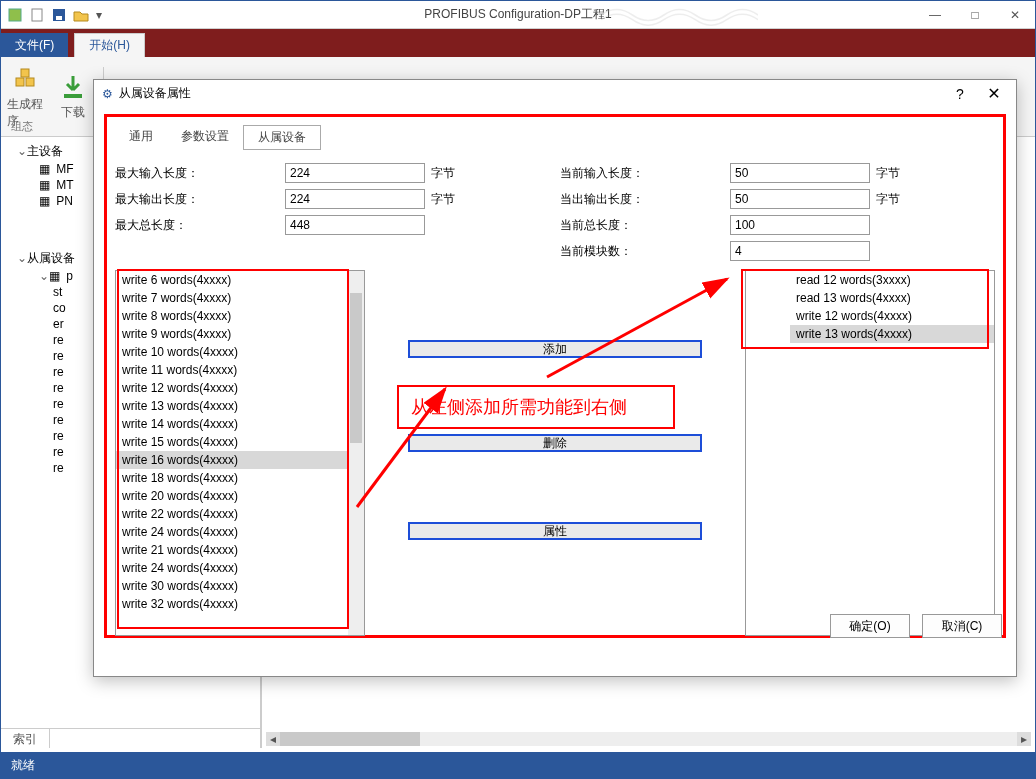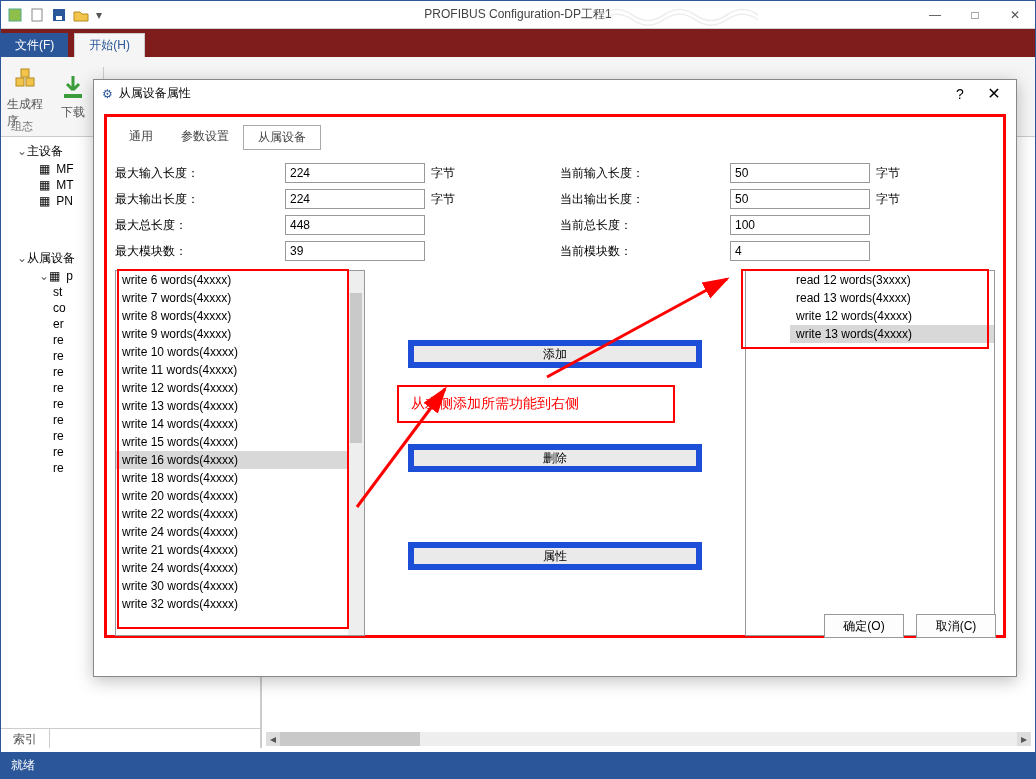--- a/index.html
+++ b/index.html
@@ -58,26 +58,26 @@
 
   .lists { display:flex; gap:1px; margin-top:6px; height:366px; }
   .listbox { border:1px solid #999; background:#fff; position:relative; overflow:hidden; }
   .listbox .items { overflow-y:auto; height:100%; }
   .listbox .item { padding:2px 6px; cursor:default; white-space:nowrap; }
   .listbox .item.sel { background:#d8d8d8; }
   .left-list { width:250px; }
   .left-list .scroll { position:absolute; right:0; top:0; width:16px; height:100%; background:#eee; }
   .left-list .scroll .sthumb { position:absolute; top:22px; left:2px; width:12px; height:150px; background:#c9c9c9; }
   .mid { flex:1; display:flex; flex-direction:column; align-items:center; gap:0; position:relative; }
-  .mid-btn { width:294px; height:28px; border:6px solid #1d4ed8; background:#eaeaea; display:flex; align-items:center; justify-content:center; }
+  .mid-btn { width:294px; height:18px; border:2px solid #1d4ed8; background:#eaeaea; display:flex; align-items:center; justify-content:center; }
   .right-list { width:250px;padding-left:44px; }
   .inner-red { position:absolute; border:2px solid #f00; pointer-events:none; }
-  .callout { position:absolute; border:2px solid #f00; color:#f00; font-size:14px; padding:8px 12px; background:#fff; }
+  .callout { position:absolute; border:2px solid #f00; color:#f00; font-size:18px; padding:8px 12px; background:#fff; }
   svg.arrow-svg { position:absolute; pointer-events:none; }
-  .dlg-foot { position:absolute; right:20px; bottom:10px; display:flex; gap:12px;justify-content:center; }
+  .dlg-foot { position:absolute; right:14px; bottom:10px; display:flex; gap:12px;justify-content:center; }
   .dlg-foot button { width:80px; height:24px; border:1px solid #999; background:#fdfdfd; }
 
   input.ro { background:#fff; }
 </style>
 </head>
 <body>
 
 <div class="titlebar">
   <div class="tb-icons">
     <span>
@@ -211,24 +211,20 @@
             </div>
           <div class="form-row">
               <span class="lbl">最大输出长度：</span>
               <input class="ro" type="text" readonly="" value="224" style="">
               <span class="unit">字节</span>
             </div>
           <div class="form-row">
               <span class="lbl">最大总长度：</span>
               <input class="ro" type="text" readonly="" value="448" style="">
             </div>
-          <div class="form-row">
-              <span class="lbl">最大模块数：</span>
-              <input class="ro" type="text" readonly="" value="39" style="">
-            </div>
         </div>
         <div class="form-col">
           <div class="form-row">
               <span class="lbl">当前输入长度：</span>
               <input class="ro" type="text" readonly="" value="50" style="">
               <span class="unit">字节</span>
             </div>
           <div class="form-row">
               <span class="lbl">当出输出长度：</span>
               <input class="ro" type="text" readonly="" value="50" style="">

